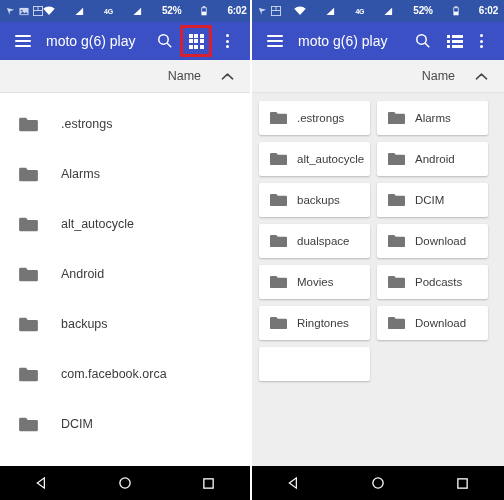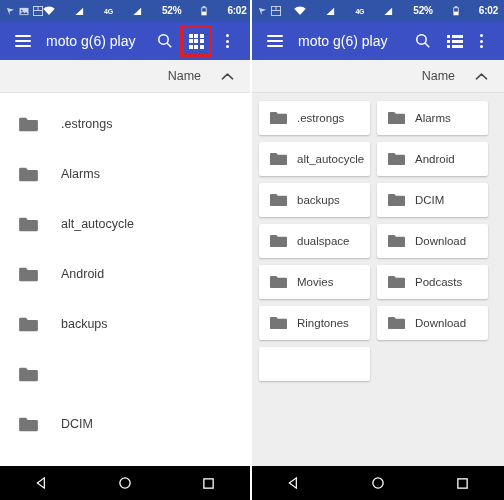--- a/index.html
+++ b/index.html
@@ -258,20 +258,21 @@
       <div class="list-row">
         <svg class="folder" width="19" height="15" viewBox="0 0 20 16">
           <path d="M0 2.2 A1.4 1.4 0 0 1 1.4 0.8 L7.4 0.8 L9.2 3.1 L18.6 3.1 A1.4 1.4 0 0 1 20 4.5 L20 13.8 A1.4 1.4 0 0 1 18.6 15.2 L1.4 15.2 A1.4 1.4 0 0 1 0 13.8 Z" fill="#757575"></path>
         </svg>
         <span class="name">backups</span>
       </div>
       <div class="list-row">
         <svg class="folder" width="19" height="15" viewBox="0 0 20 16">
           <path d="M0 2.2 A1.4 1.4 0 0 1 1.4 0.8 L7.4 0.8 L9.2 3.1 L18.6 3.1 A1.4 1.4 0 0 1 20 4.5 L20 13.8 A1.4 1.4 0 0 1 18.6 15.2 L1.4 15.2 A1.4 1.4 0 0 1 0 13.8 Z" fill="#757575"></path>
         </svg>
+        <span class="name">com.facebook.orca</span>
       </div>
       <div class="list-row">
         <svg class="folder" width="19" height="15" viewBox="0 0 20 16">
           <path d="M0 2.2 A1.4 1.4 0 0 1 1.4 0.8 L7.4 0.8 L9.2 3.1 L18.6 3.1 A1.4 1.4 0 0 1 20 4.5 L20 13.8 A1.4 1.4 0 0 1 18.6 15.2 L1.4 15.2 A1.4 1.4 0 0 1 0 13.8 Z" fill="#757575"></path>
         </svg>
         <span class="name">DCIM</span>
       </div>
     </div>
 
   <div class="navbar">

